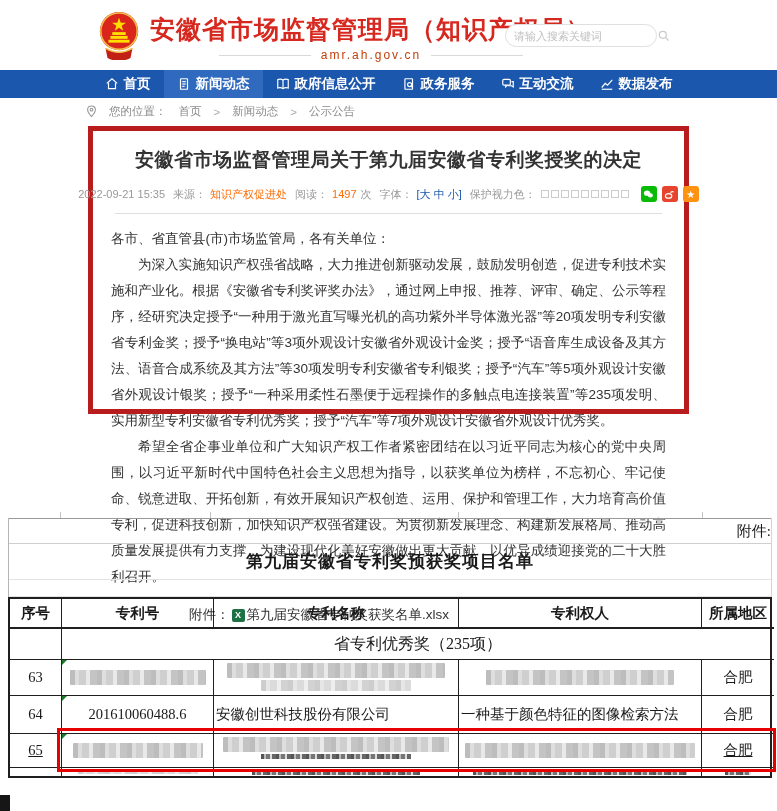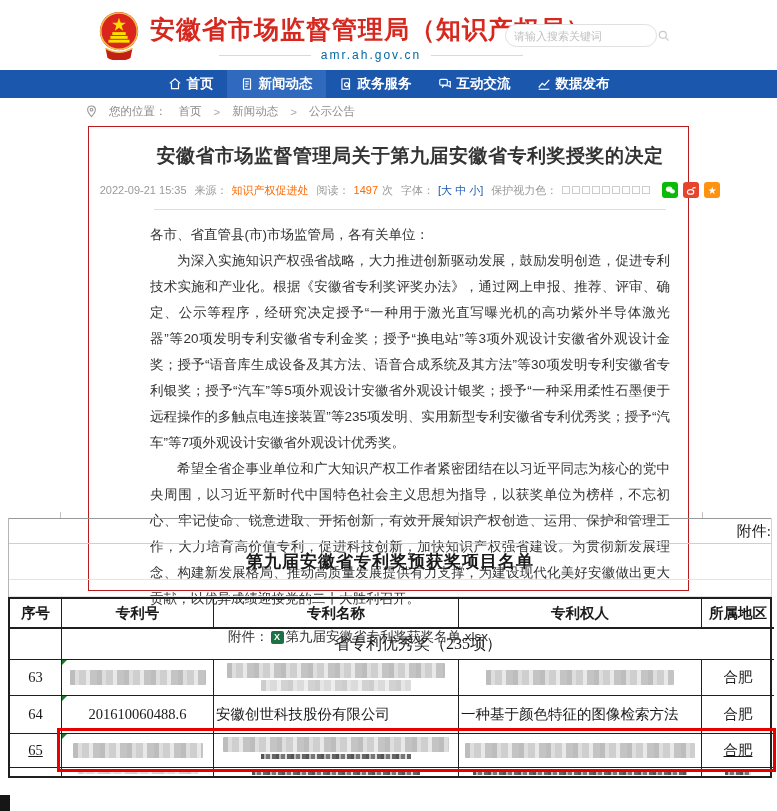--- a/index.html
+++ b/index.html
@@ -6,41 +6,41 @@
   html,body { background:#fff; }
   body { font-family:"Liberation Sans","DejaVu Sans",sans-serif; }
   #page { position:relative; width:777px; height:811px; background:#fff; overflow:hidden; }
 
   
   .site-header { position:absolute; top:0; left:0; width:777px; height:70px; background:#fff; }
   .logo-wrap { position:absolute; left:96px; top:10px; display:flex; align-items:flex-start; }
   .emblem { width:46px; height:50px; }
   .brand { margin-left:8px; }
   .brand-title { font-size:25px; font-weight:bold; color:#d6281e; letter-spacing:1px; line-height:30px; margin-top:4px; }
-  .brand-url { display:flex; align-items:center; justify-content:center; margin-top:4px; color:#0369a1; font-size:12px; letter-spacing:2px; }
+  .brand-url { display:flex; align-items:center; justify-content:center; margin-top:4px; color:#c2410c; font-size:12px; letter-spacing:2px; }
   .brand-url .rule { display:inline-block; width:92px; height:1px; background:#d9d9d9; margin:0 10px; }
   .search-pill { position:absolute; left:505px; top:24px; width:152px; height:23px; border:1px solid #e0e0e0; border-radius:12px; background:#fff; display:flex; align-items:center; }
   .search-pill input { flex:1; border:none; outline:none; background:transparent; font-size:11px; color:#666; padding:0 8px; font-family:Liberation Serif, serif; }
   .search-pill input::placeholder { color:#c0c0c0; }
   .search-sep { width:1px; height:13px; background:#e6e6e6; }
   .search-btn { width:26px; height:100%; display:flex; align-items:center; justify-content:center; cursor:pointer; }
 
   
   .nav { position:absolute; top:70px; left:0; width:777px; height:28px; background:#1c57ae; display:flex; align-items:stretch; justify-content:center; }
   .nav-item { display:flex; align-items:center; gap:5px; padding:0 13px; color:#fff; font-size:13.5px; font-weight:bold; cursor:pointer; white-space:nowrap; }
   .nav-item.active { background:#2f6abe; }
   .nav-item svg { display:block; }
 
   
   .breadcrumb { position:absolute; top:104px; left:86px; display:flex; align-items:center; gap:12px; font-size:11.5px; color:#8b8b8b; }
   .breadcrumb .crumb { color:#8b8b8b; cursor:pointer; }
   .breadcrumb .sep { color:#aaa; }
 
   
-  .card { position:absolute; top:126px; left:88px; width:601px; height:465px; background:#fff; border:1px solid #b91c1c;padding-left:43px; }
+  .card { position:absolute; top:126px; left:88px; width:601px; height:288px; background:#fff; border:5px solid #b91c1c; }
   .article-title { margin-top:16px; text-align:center; font-size:19px; font-weight:bold; color:#333; letter-spacing:0.5px; }
   .meta { margin-top:13px; display:flex; align-items:center; justify-content:center; gap:4px; font-size:11px; color:#999; white-space:nowrap; }
   .meta .orange { color:#ff6a00; }
   .meta .blue { color:#1c57ae; }
   .eye-squares { display:inline-flex; gap:2px; margin-left:1px; }
   .eye-squares i { width:8px; height:8px; border:1px solid #ccc; background:#fff; display:inline-block; cursor:pointer; }
   .share-icons { display:inline-flex; gap:5px; margin-left:8px; }
   .share-icon { width:16px; height:16px; border-radius:3px; display:inline-flex; align-items:center; justify-content:center; color:#fff; font-size:10px; cursor:pointer; }
   .share-wechat { background:#09bb07; }
   .share-weibo  { background:#e6442d; }
@@ -140,20 +140,27 @@
       <svg width="14" height="14" viewBox="0 0 24 24" fill="none" stroke="#fff" stroke-width="2">
           <rect x="6" y="3" width="12" height="18" rx="1"></rect>
           <line x1="9" y1="8" x2="15" y2="8"></line>
           <line x1="9" y1="12" x2="15" y2="12"></line>
           <line x1="9" y1="16" x2="13" y2="16"></line>
         </svg>
       <span>新闻动态</span>
     </div>
     <div class="nav-item">
       <svg width="14" height="14" viewBox="0 0 24 24" fill="none" stroke="#fff" stroke-width="2">
+          <path d="M12 5 C9.5 3.5 5.5 3.5 3 4.5 V19 C5.5 18 9.5 18 12 20 C14.5 18 18.5 18 21 19 V4.5 C18.5 3.5 14.5 3.5 12 5 Z"></path>
+          <line x1="12" y1="5" x2="12" y2="20"></line>
+        </svg>
+      <span>政府信息公开</span>
+    </div>
+    <div class="nav-item">
+      <svg width="14" height="14" viewBox="0 0 24 24" fill="none" stroke="#fff" stroke-width="2">
           <rect x="5" y="3" width="13" height="18" rx="1"></rect>
           <circle cx="13" cy="13" r="3.5"></circle>
           <line x1="15.5" y1="15.5" x2="18.5" y2="18.5"></line>
         </svg>
       <span>政务服务</span>
     </div>
     <div class="nav-item">
       <svg width="14" height="14" viewBox="0 0 24 24" fill="none" stroke="#fff" stroke-width="2">
           <rect x="3" y="4" width="13" height="10" rx="2"></rect>
           <path d="M8 14 v3 l3-3"></path>

